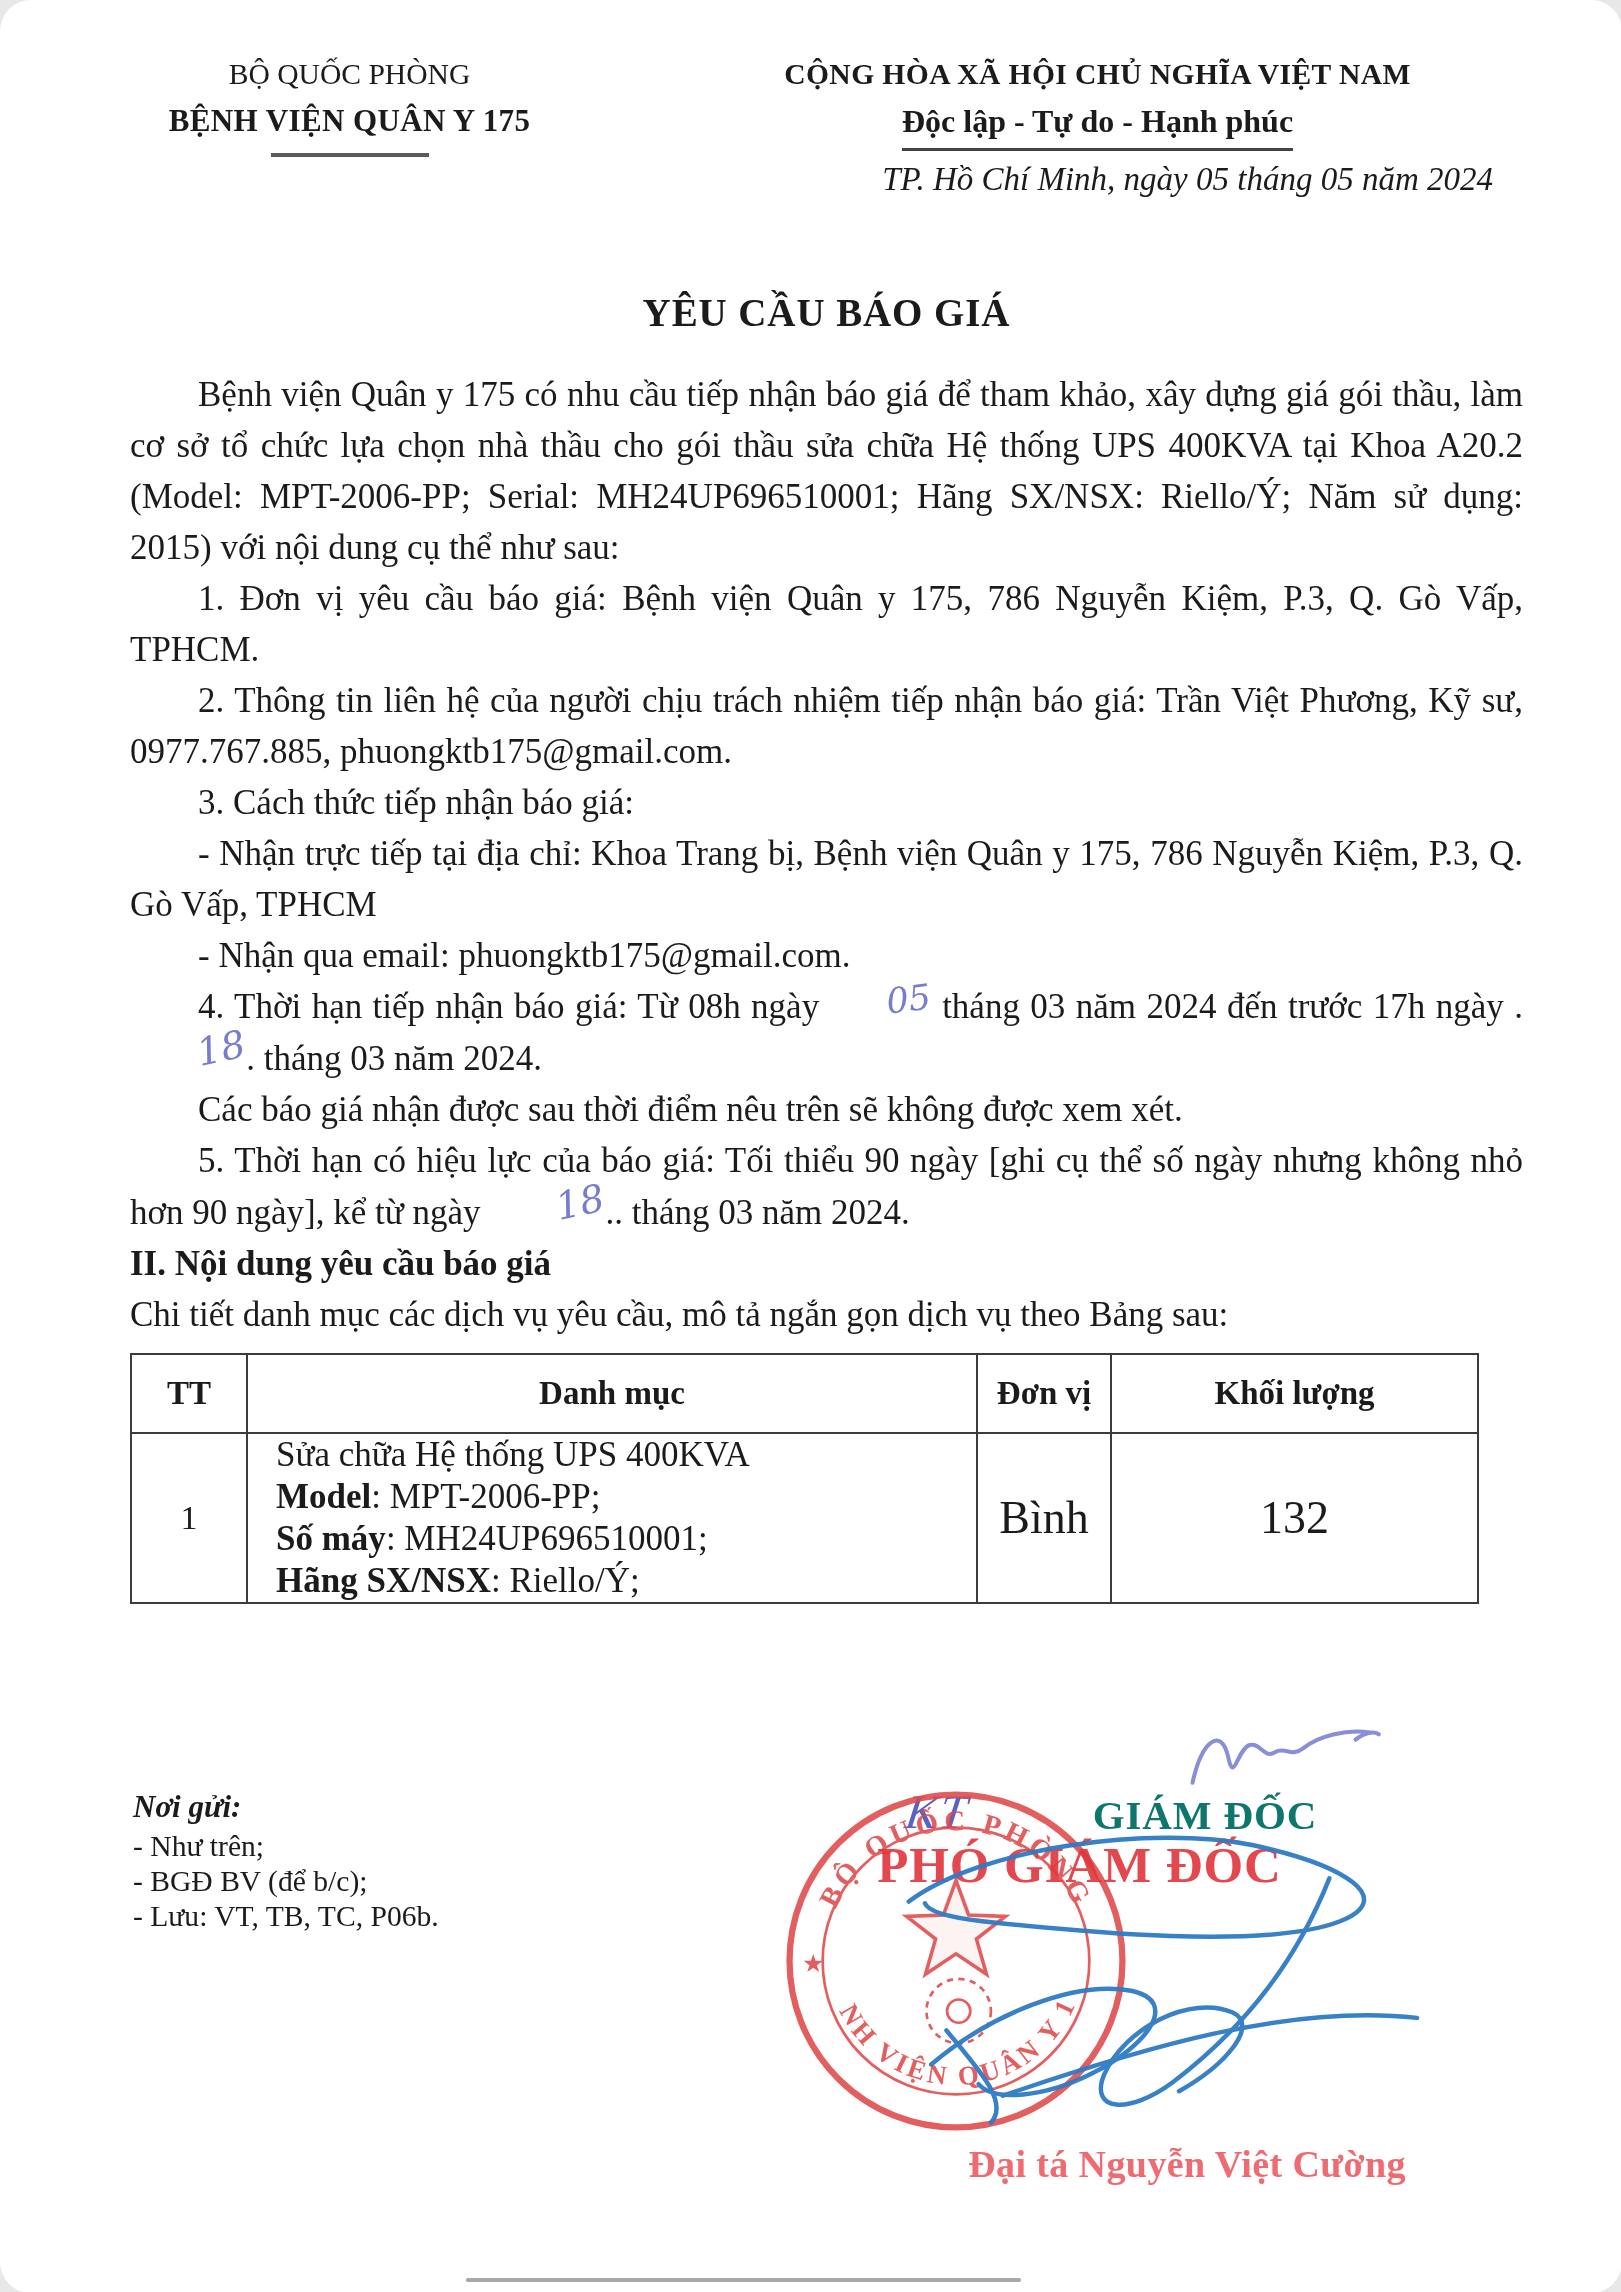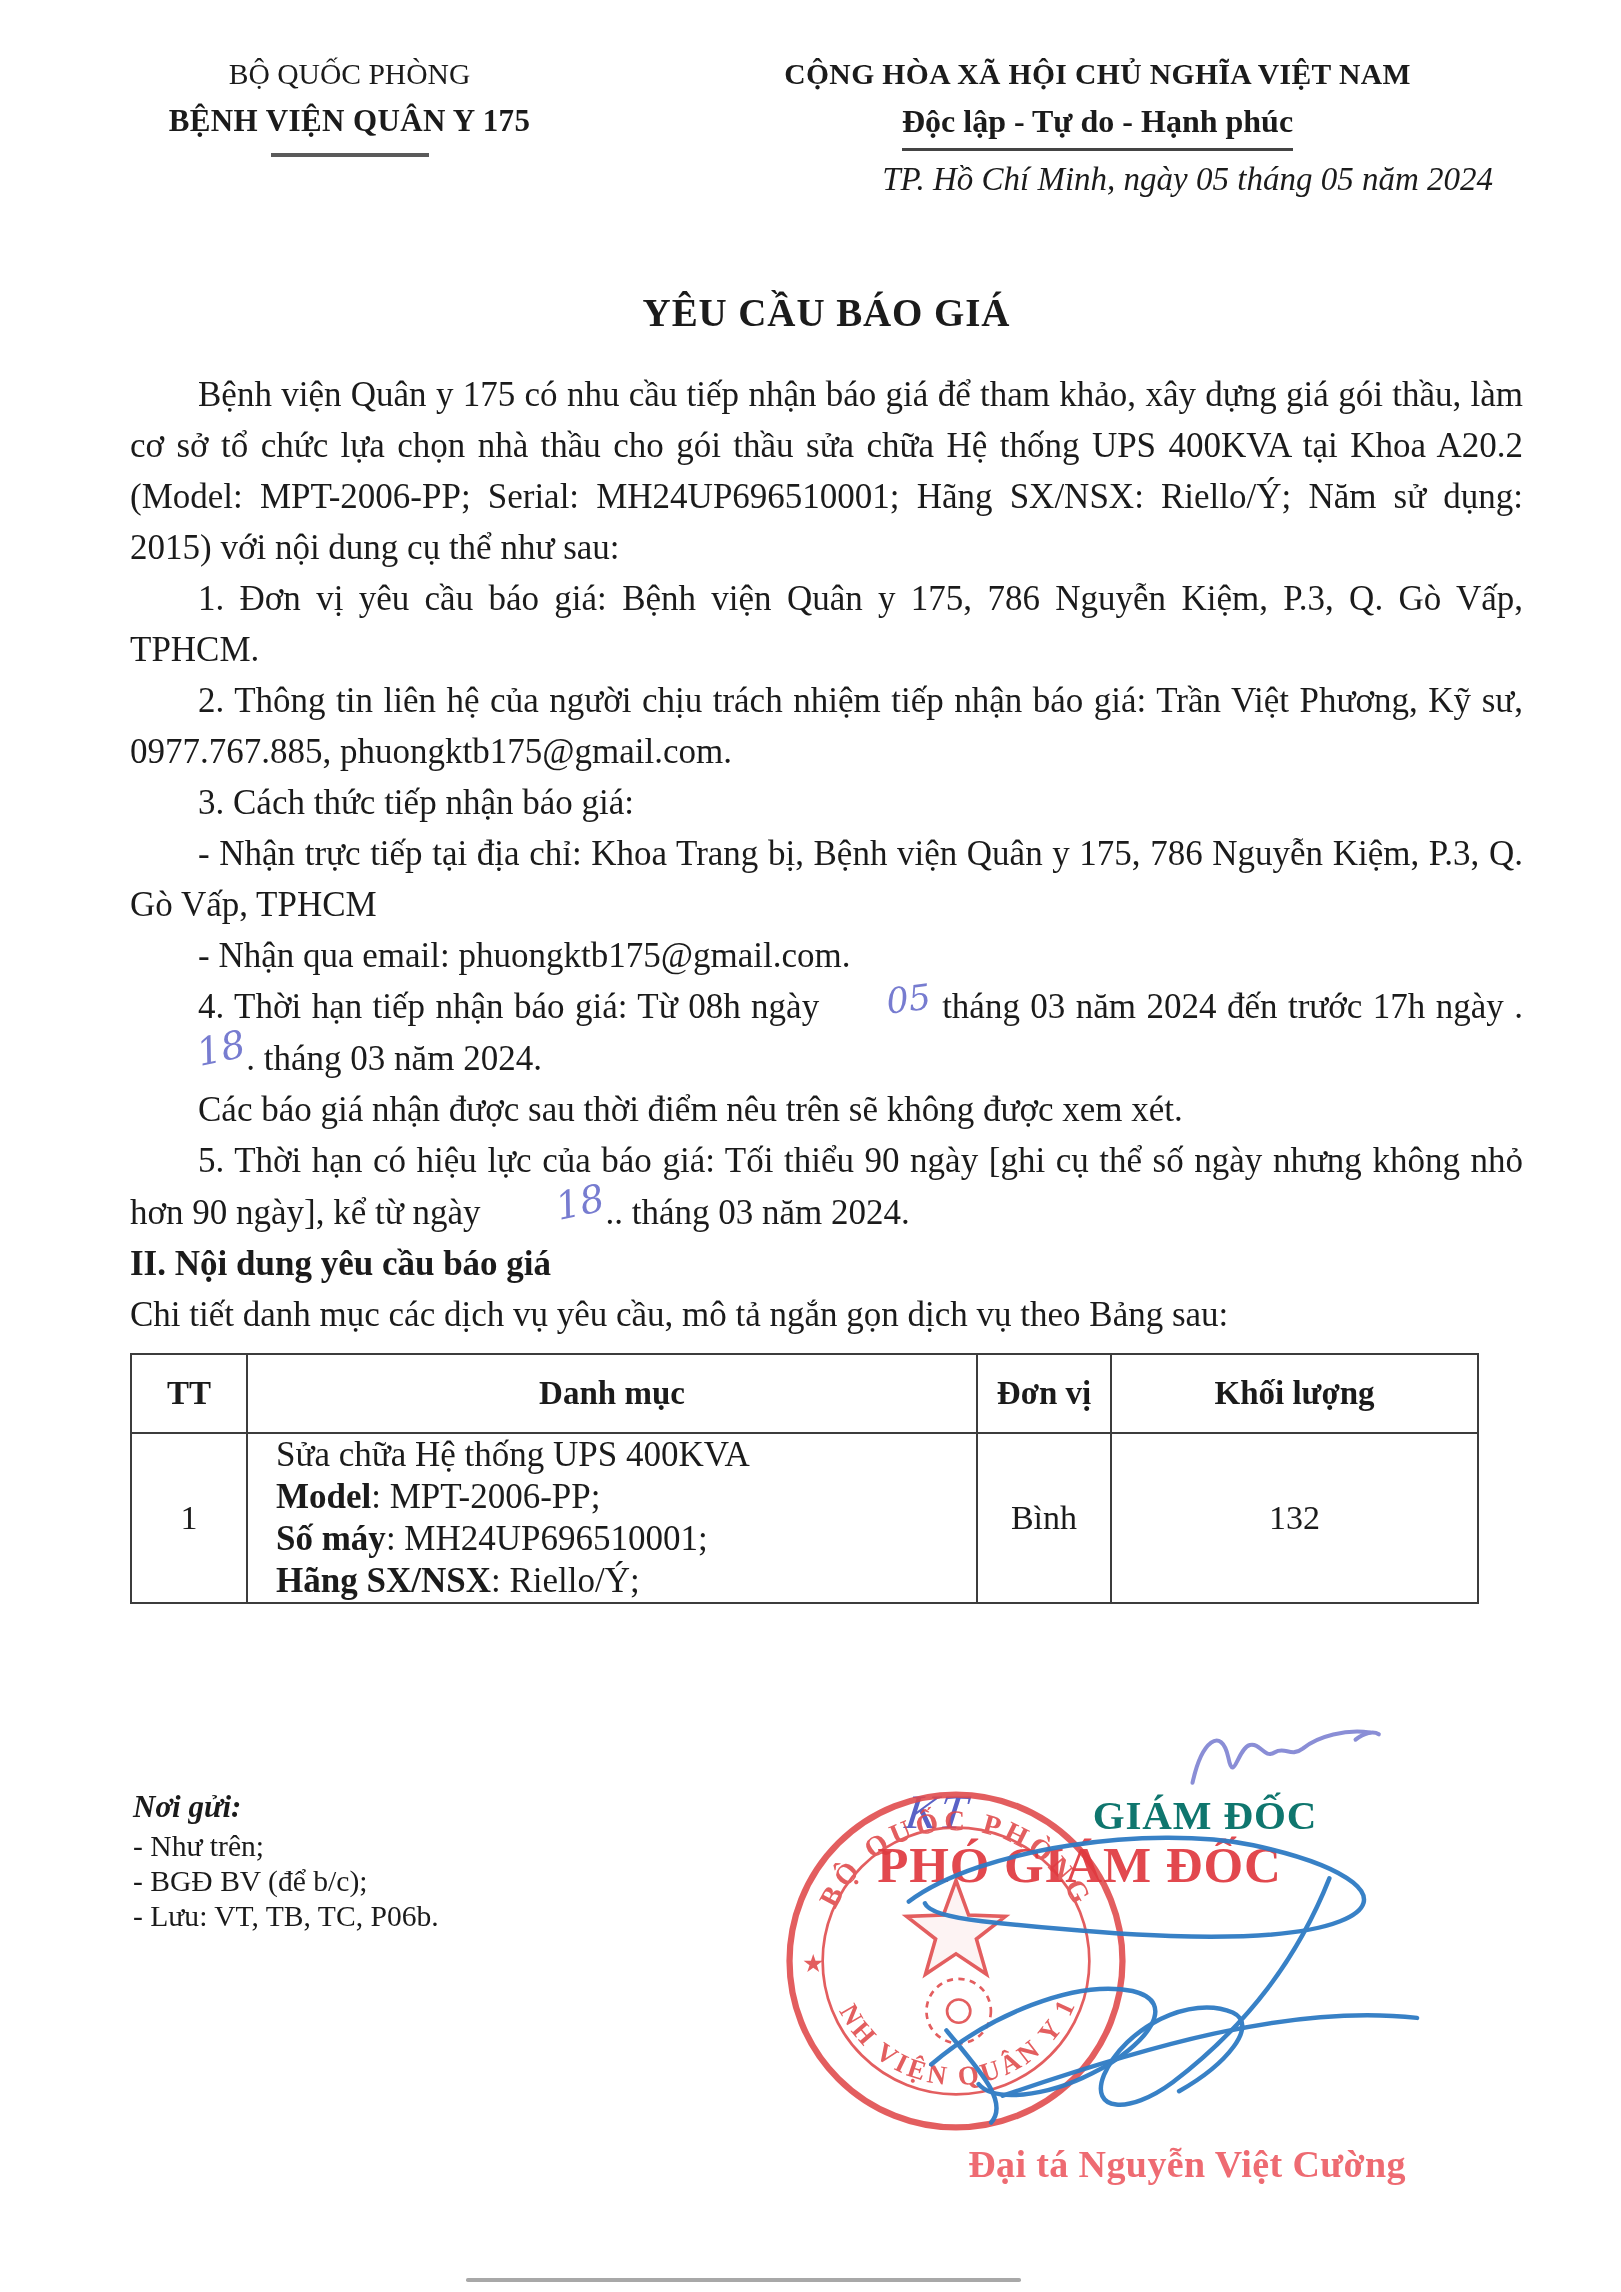--- a/index.html
+++ b/index.html
@@ -5,20 +5,21 @@
   html,body{margin:0;padding:0;background:#e8e8e8;}
   .page{
     position:relative;
     width:1622px;height:2293px;
     background:#ffffff;
     font-family:"Liberation Serif","DejaVu Serif",serif;
     color:#1b1b1b;
     overflow:hidden;
     box-sizing:border-box;
     padding:52px 99px 0 130px;
+    border-radius:31px;
   }
   
   .hdr{display:flex;align-items:flex-start;}
   .hdr-left{width:439px;text-align:center;}
   .hdr-left .l1{font-size:29.6px;line-height:45px;}
   .hdr-left .l2{font-size:31px;line-height:47px;font-weight:bold;letter-spacing:0.4px;}
   .hdr-left .bar{width:158px;height:3.6px;background:#5a5a5a;margin:9px auto 0;}
   .hdr-right{margin-left:auto;width:851px;text-align:center;}
   .hdr-right .l1{font-size:29.6px;line-height:45px;font-weight:bold;letter-spacing:0.4px;}
   .hdr-right .l2{font-size:32px;line-height:48px;font-weight:bold;}
@@ -35,21 +36,21 @@
   .hand{font-family:"DejaVu Serif",serif;font-style:italic;color:#777cd0;display:inline-block;}
   .hand.rot{transform:rotate(-7deg) translateY(-2.7px);}
   .hand.rot2{transform:rotate(-12deg) translateY(-1.8px);font-size:38px;}
   
   table.svc{border-collapse:collapse;margin-top:12.5px;width:1348px;table-layout:fixed;}
   table.svc th,table.svc td{border:2.7px solid #3c3c3c;padding:0;}
   table.svc th{font-size:33px;font-weight:bold;height:77px;text-align:center;}
   td.c-tt{text-align:center;font-size:34px;}
   td.c-desc{padding:7.2px 9px 7.2px 34px;}
   .desc-line{font-size:35px;line-height:42px;margin-left:28px;}
-  td.c-unit,td.c-qty{text-align:center;font-size:34px;}
+  td.c-unit,td.c-qty{text-align:center;font-size:46px;}
   
   .recipients{position:absolute;left:133px;top:1789px;font-size:29.6px;line-height:35px;}
   .recipients .rh{font-weight:bold;font-style:italic;font-size:31px;margin-bottom:5.4px;}
   .kt-hand{position:absolute;left:906px;top:1784px;font-size:48px;font-style:italic;color:#5a62c6;transform:skewX(-8deg);letter-spacing:1.8px;}
   .giamdoc{position:absolute;left:1057px;top:1791px;width:296px;text-align:center;font-size:41px;font-weight:bold;letter-spacing:0.9px;color:#0f766e;z-index:5;}
   .phogiamdoc{position:absolute;left:842px;top:1836px;width:475px;text-align:center;font-size:51px;font-weight:bold;color:#e0393f;letter-spacing:0.9px;z-index:6;opacity:.92;}
   .signer-name{position:absolute;left:963px;top:2142px;width:448px;text-align:center;font-size:38px;font-weight:bold;color:#ee6b72;letter-spacing:0.4px;z-index:6;}
   .seal{position:absolute;left:777px;top:1782px;z-index:4;opacity:.88;}
   .signature{position:absolute;left:846px;top:1796px;z-index:7;}
   .squiggle{position:absolute;left:1180px;top:1709px;z-index:7;}

